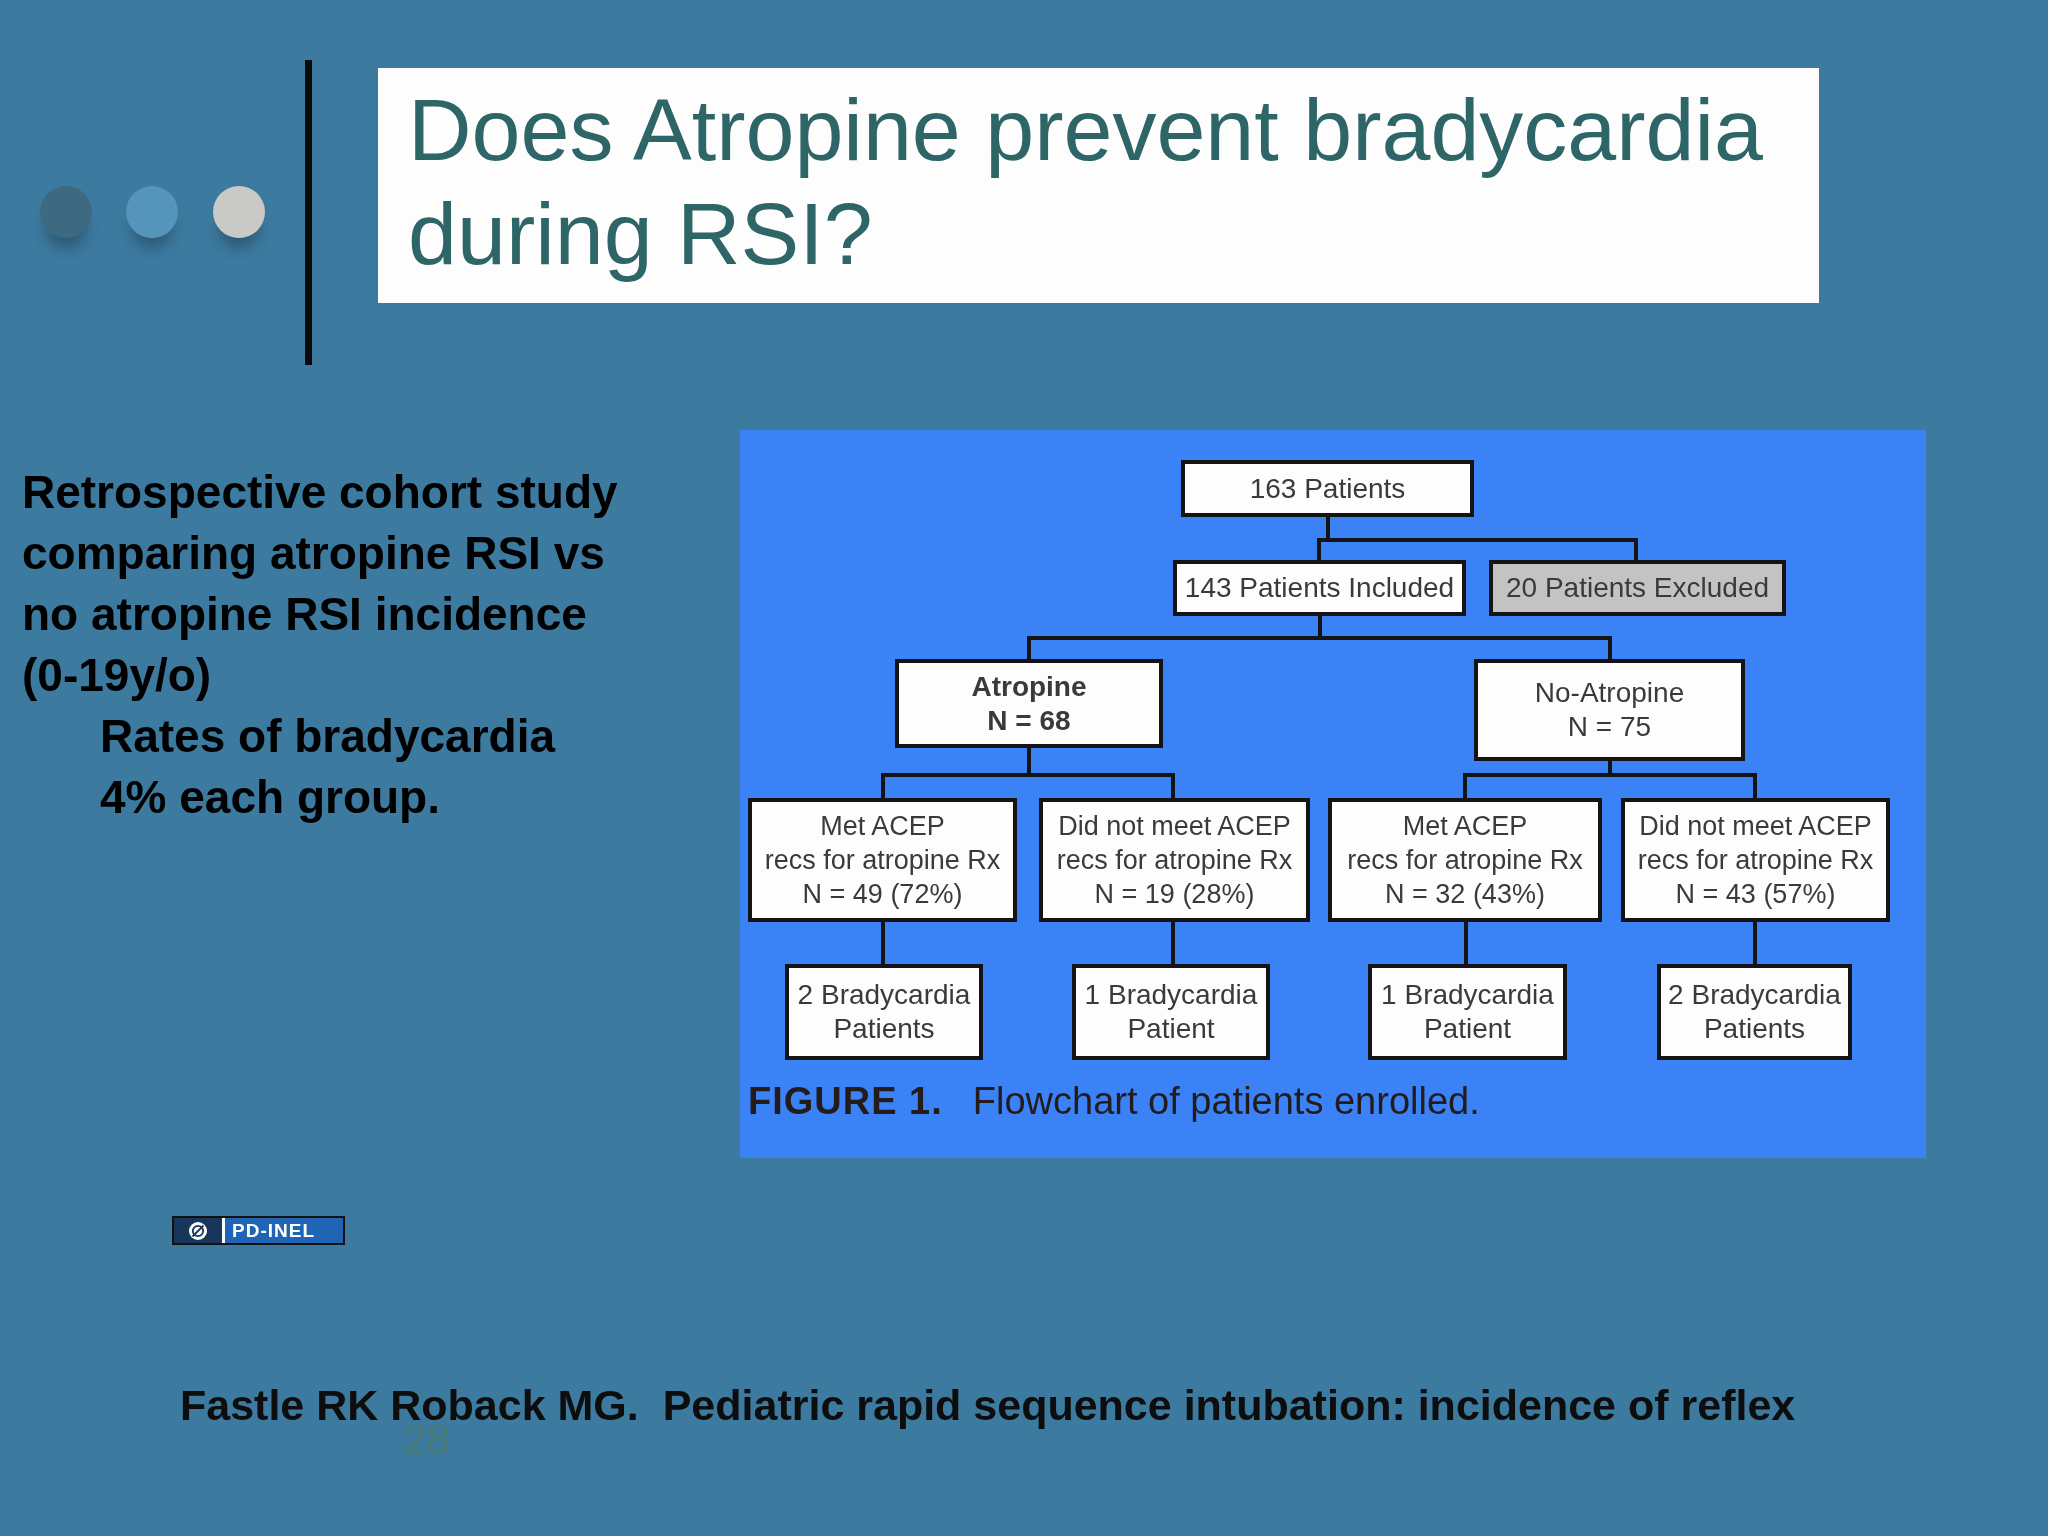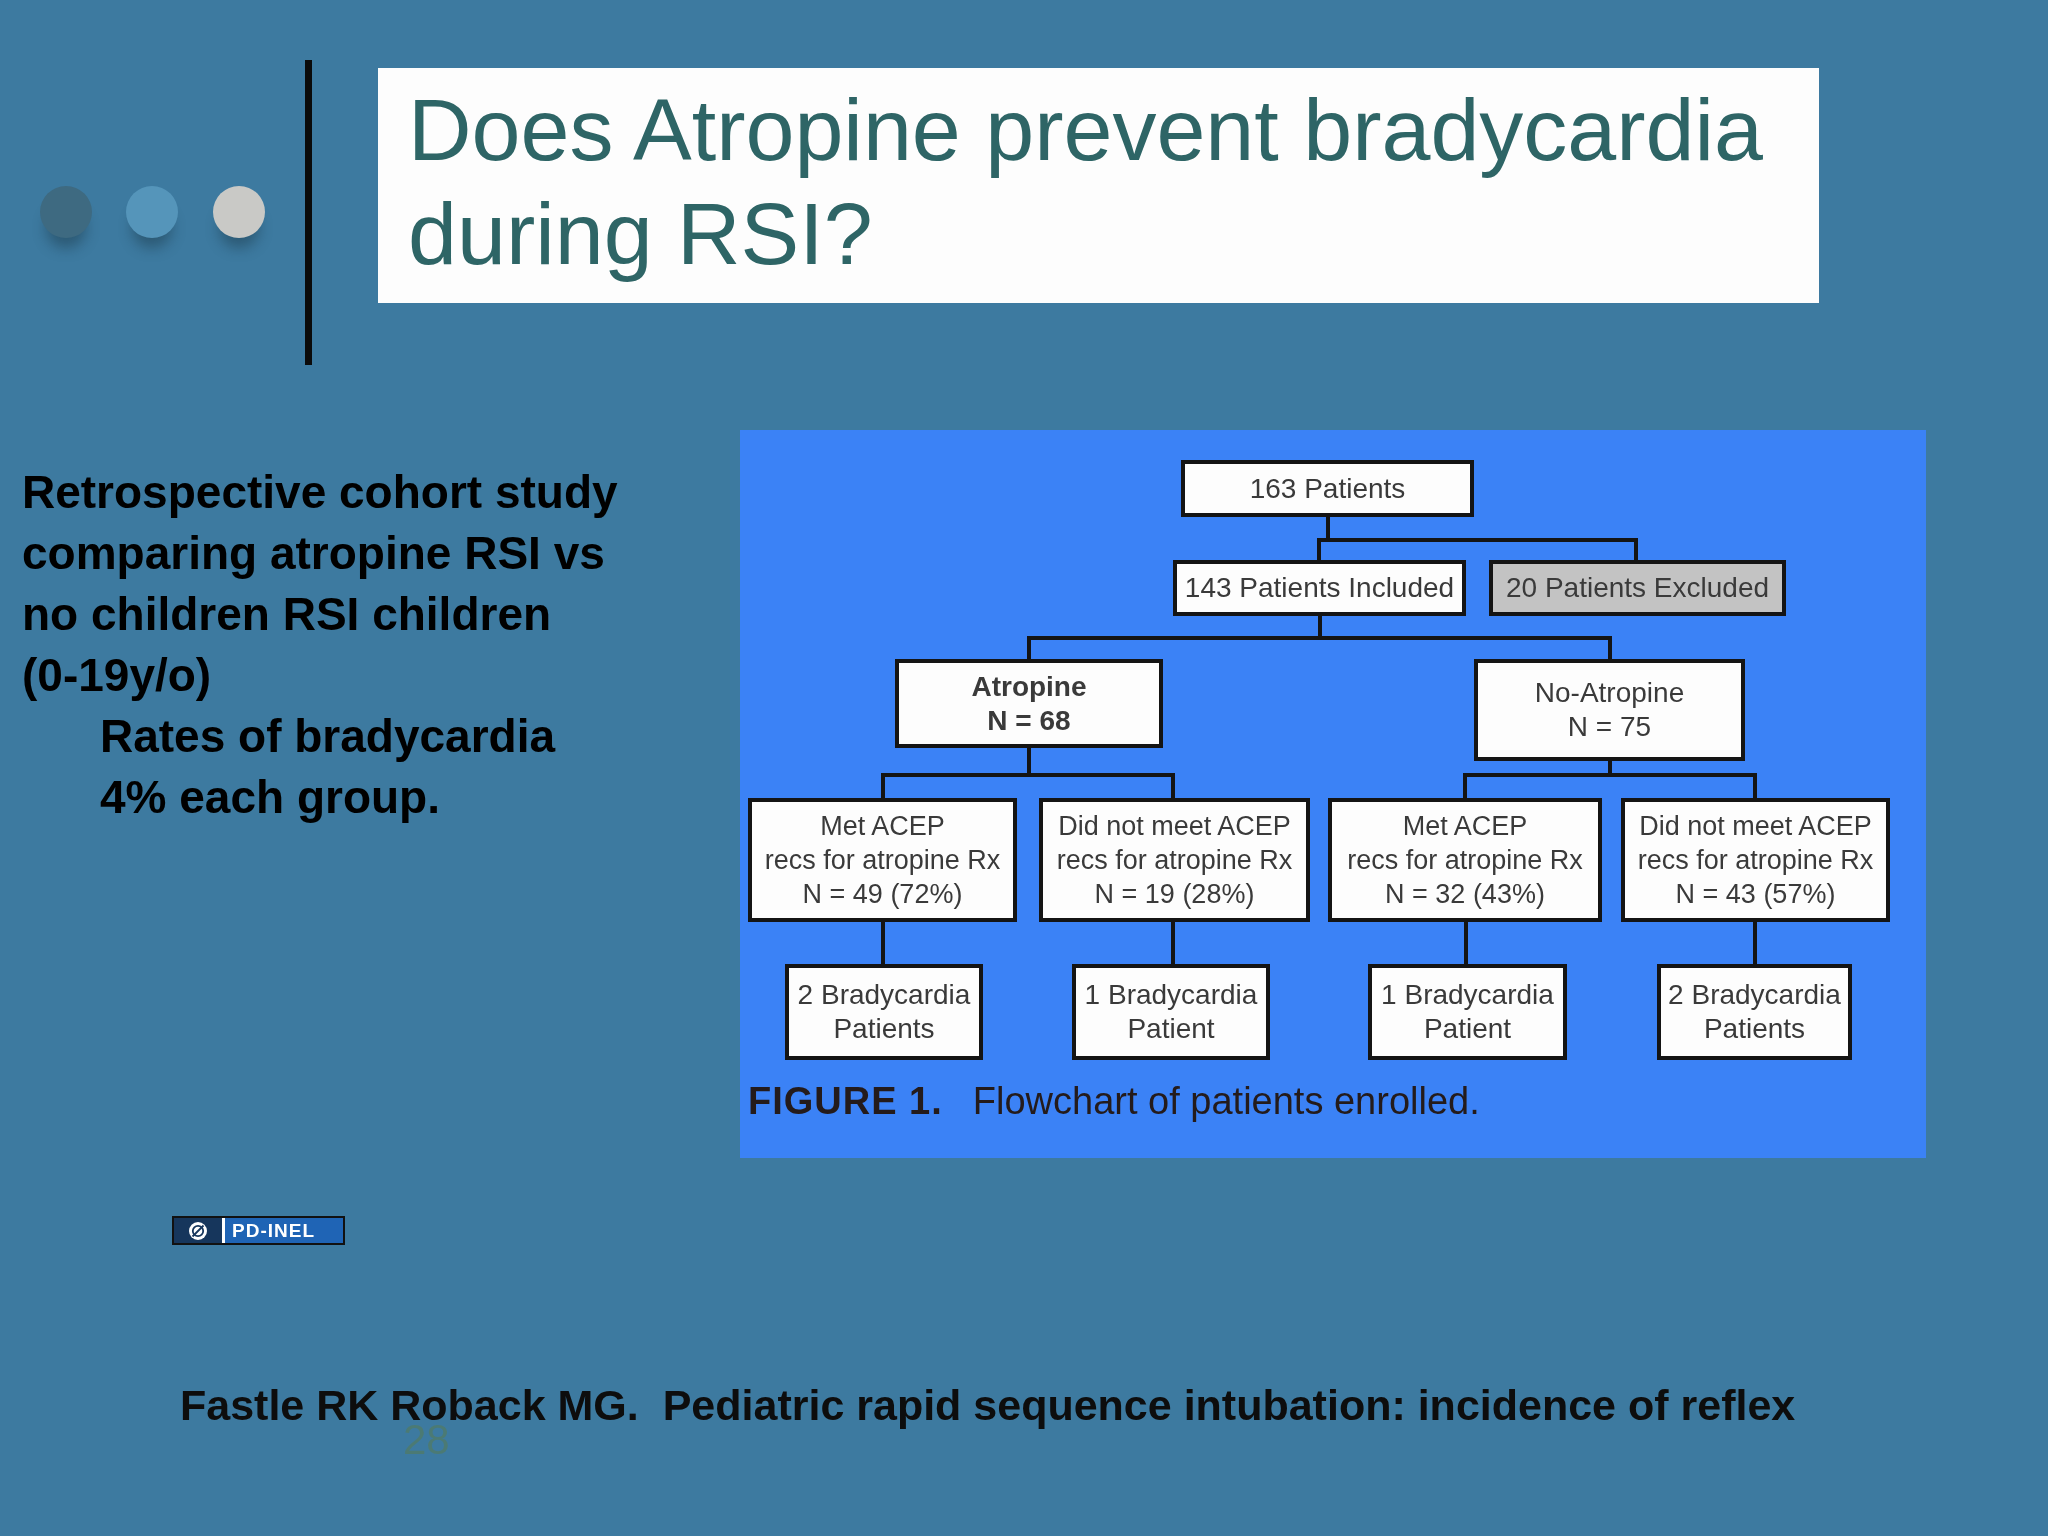--- a/index.html
+++ b/index.html
@@ -89,21 +89,21 @@
   <div class="title-box">
     <div class="title-text">
       <div>Does Atropine prevent bradycardia</div>
       <div>during RSI?</div>
     </div>
   </div>
 
   <div class="body-text">
     <div>Retrospective cohort study</div>
     <div>comparing atropine RSI vs</div>
-    <div>no children RSI children</div>
+    <div>no atropine RSI incidence</div>
     <div>(0-19y/o)</div>
     <div class="indent">Rates of bradycardia</div>
     <div class="indent">4% each group.</div>
   </div>
 
   <div class="panel">
 
     <div class="seg" style="left:586px;top:87px;width:4px;height:21px;"></div>
     <div class="seg" style="left:577px;top:108px;width:321px;height:4px;"></div>
     <div class="seg" style="left:577px;top:108px;width:4px;height:22px;"></div>

